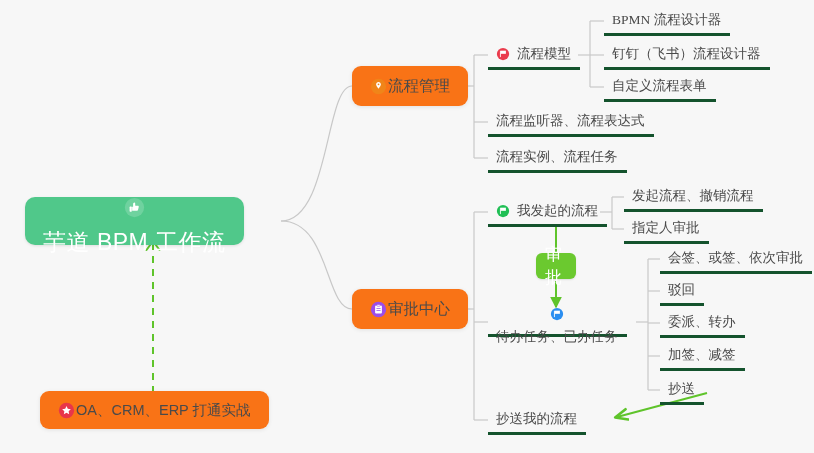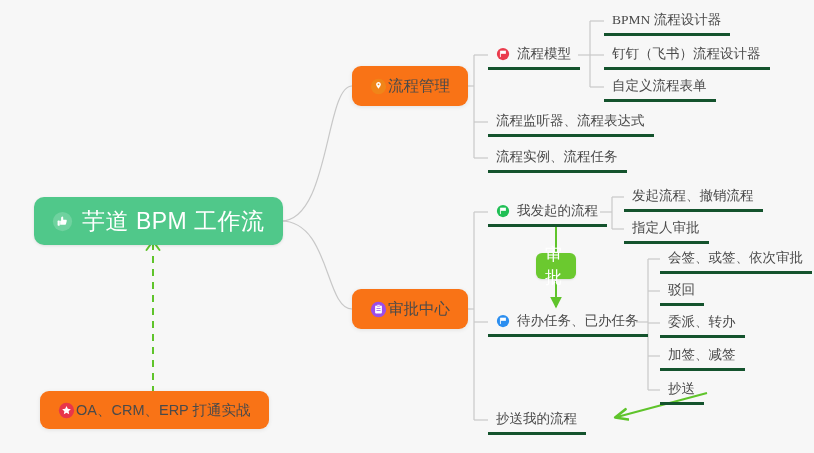--- a/index.html
+++ b/index.html
@@ -125,21 +125,21 @@
 
     <path d="M556,225 L556,252" fill="none" stroke="#5fc42b" stroke-width="2"></path>
     <path d="M556,281 L556,307" fill="none" stroke="#5fc42b" stroke-width="2" marker-end="url(#grnArrow)"></path>
 
     <path d="M707,393 L617,417" fill="none" stroke="#5fc42b" stroke-width="1.9" marker-end="url(#grnArrowThin)"></path>
 
     <path d="M153,393 L153,243" fill="none" stroke="#5fc42b" stroke-width="2" stroke-dasharray="7 6"></path>
     <path d="M146.5,250 L153,241 L159.5,250" fill="none" stroke="#5fc42b" stroke-width="2" stroke-linecap="round" stroke-linejoin="round"></path>
   </svg>
 
-  <div class="node root" style="left:34px;top:197px;">
+  <div class="node root" style="left:25px;top:197px;flex-direction:column;">
     <svg class="ico root-ico" viewBox="0 0 24 24">
       <circle cx="12" cy="12" r="11" fill="#ffffff" opacity="0.18"></circle>
       <circle cx="12" cy="12" r="9.6" fill="#ffffff" opacity="0.0" stroke="#ffffff" stroke-width="1.6"></circle>
       <path d="M9.3 11.1h1.1V8.4c0-1.1.7-2 1.6-2 .5 0 .8.3.8.9v2c0 .5.3.8.8.8h2.2c.7 0 1.2.6 1.05 1.25l-.85 3.6c-.12.5-.56.85-1.08.85H9.3z" fill="#ffffff"></path>
       <rect x="6.4" y="10.9" width="2.5" height="5.9" rx="0.7" fill="#ffffff"></rect>
     </svg>
     <span class="label">芋道 BPM 工作流</span>
   </div>
 
   <div class="node card big" style="left:352px;top:66px;">
@@ -191,21 +191,21 @@
 
   <div class="node leaf" style="left:488px;top:197px;">
     <svg class="ico sm" viewBox="0 0 16 16">
       <circle cx="8" cy="8" r="7" fill="#20bf55"></circle>
       <path d="M5.2 4.2h6.1v3.6H5.2z" fill="#fff"></path>
       <rect x="4.5" y="4.2" width="1" height="7.4" rx="0.5" fill="#fff"></rect>
     </svg>
     <span>我发起的流程</span>
   </div>
 
-  <div class="node leaf" style="left:488px;top:307px;">
+  <div class="node leaf" style="left:488px;top:307px;flex-direction:column;">
     <svg class="ico sm" viewBox="0 0 16 16">
       <circle cx="8" cy="8" r="7" fill="#2b8ef0"></circle>
       <path d="M5.2 4.2h6.1v3.6H5.2z" fill="#fff"></path>
       <rect x="4.5" y="4.2" width="1" height="7.4" rx="0.5" fill="#fff"></rect>
     </svg>
     <span>待办任务、已办任务</span>
   </div>
 
   <div class="node leaf" style="left:488px;top:405px;">
     <span>抄送我的流程</span>

